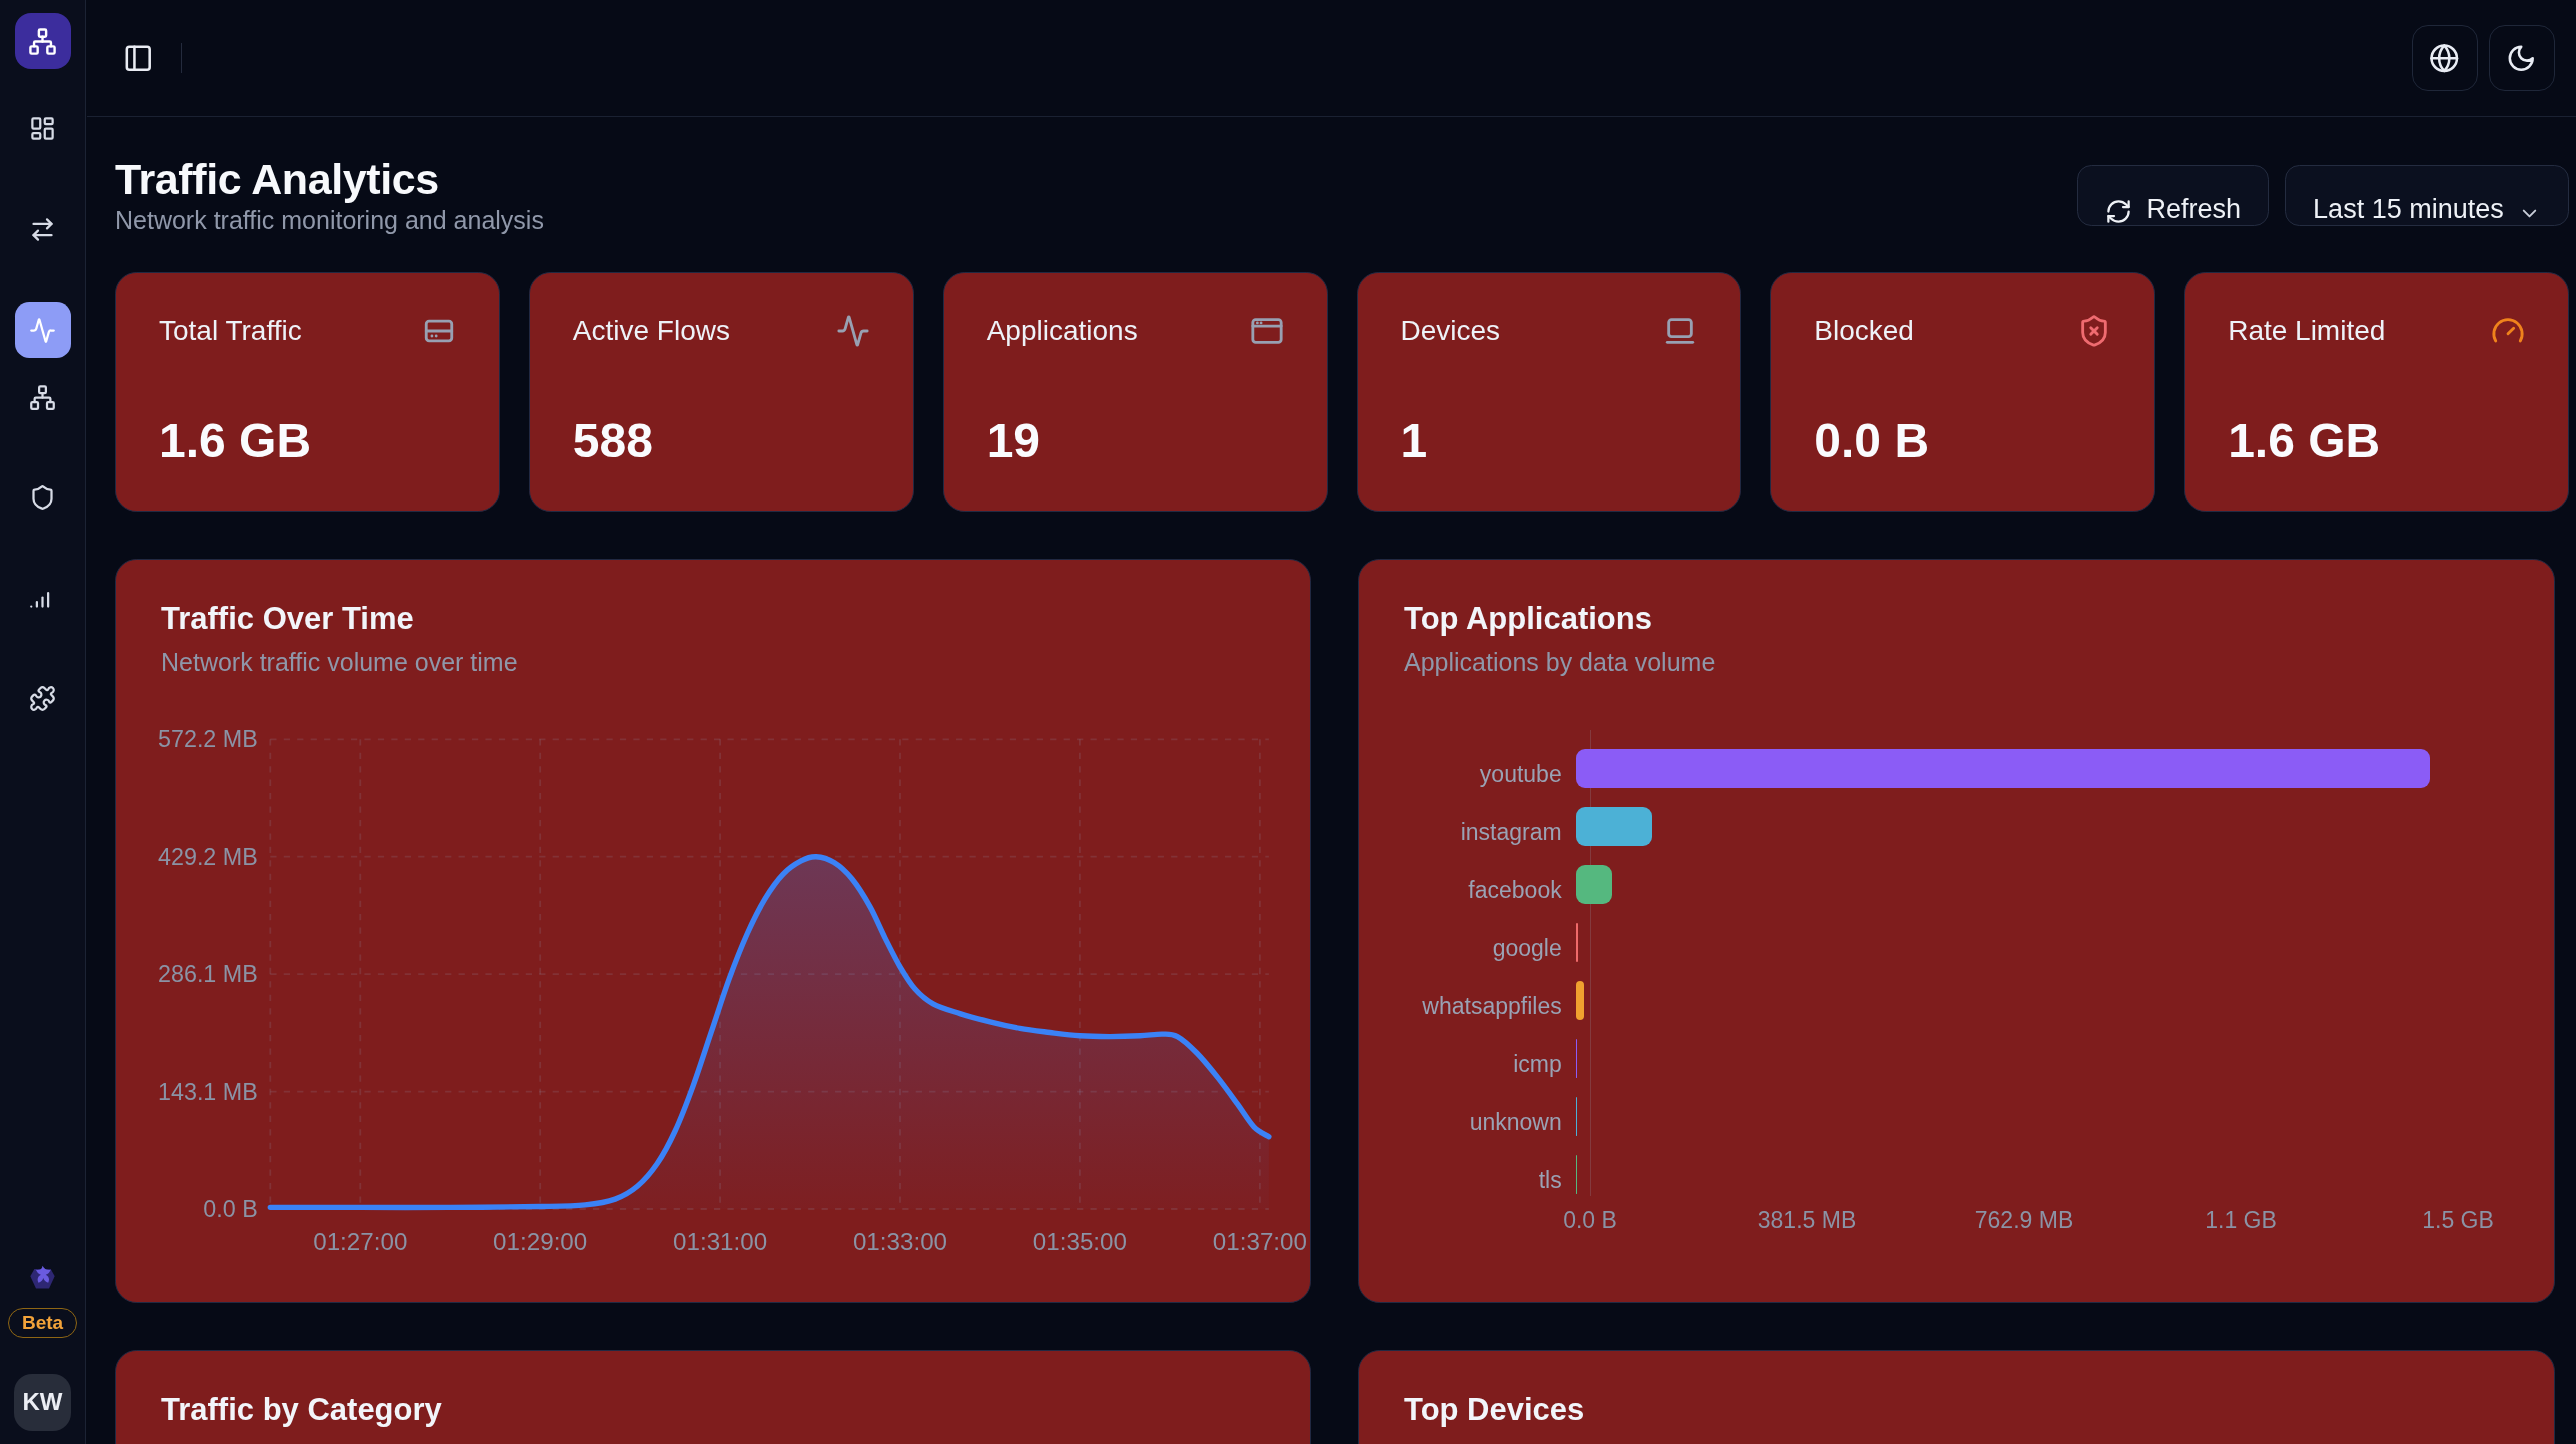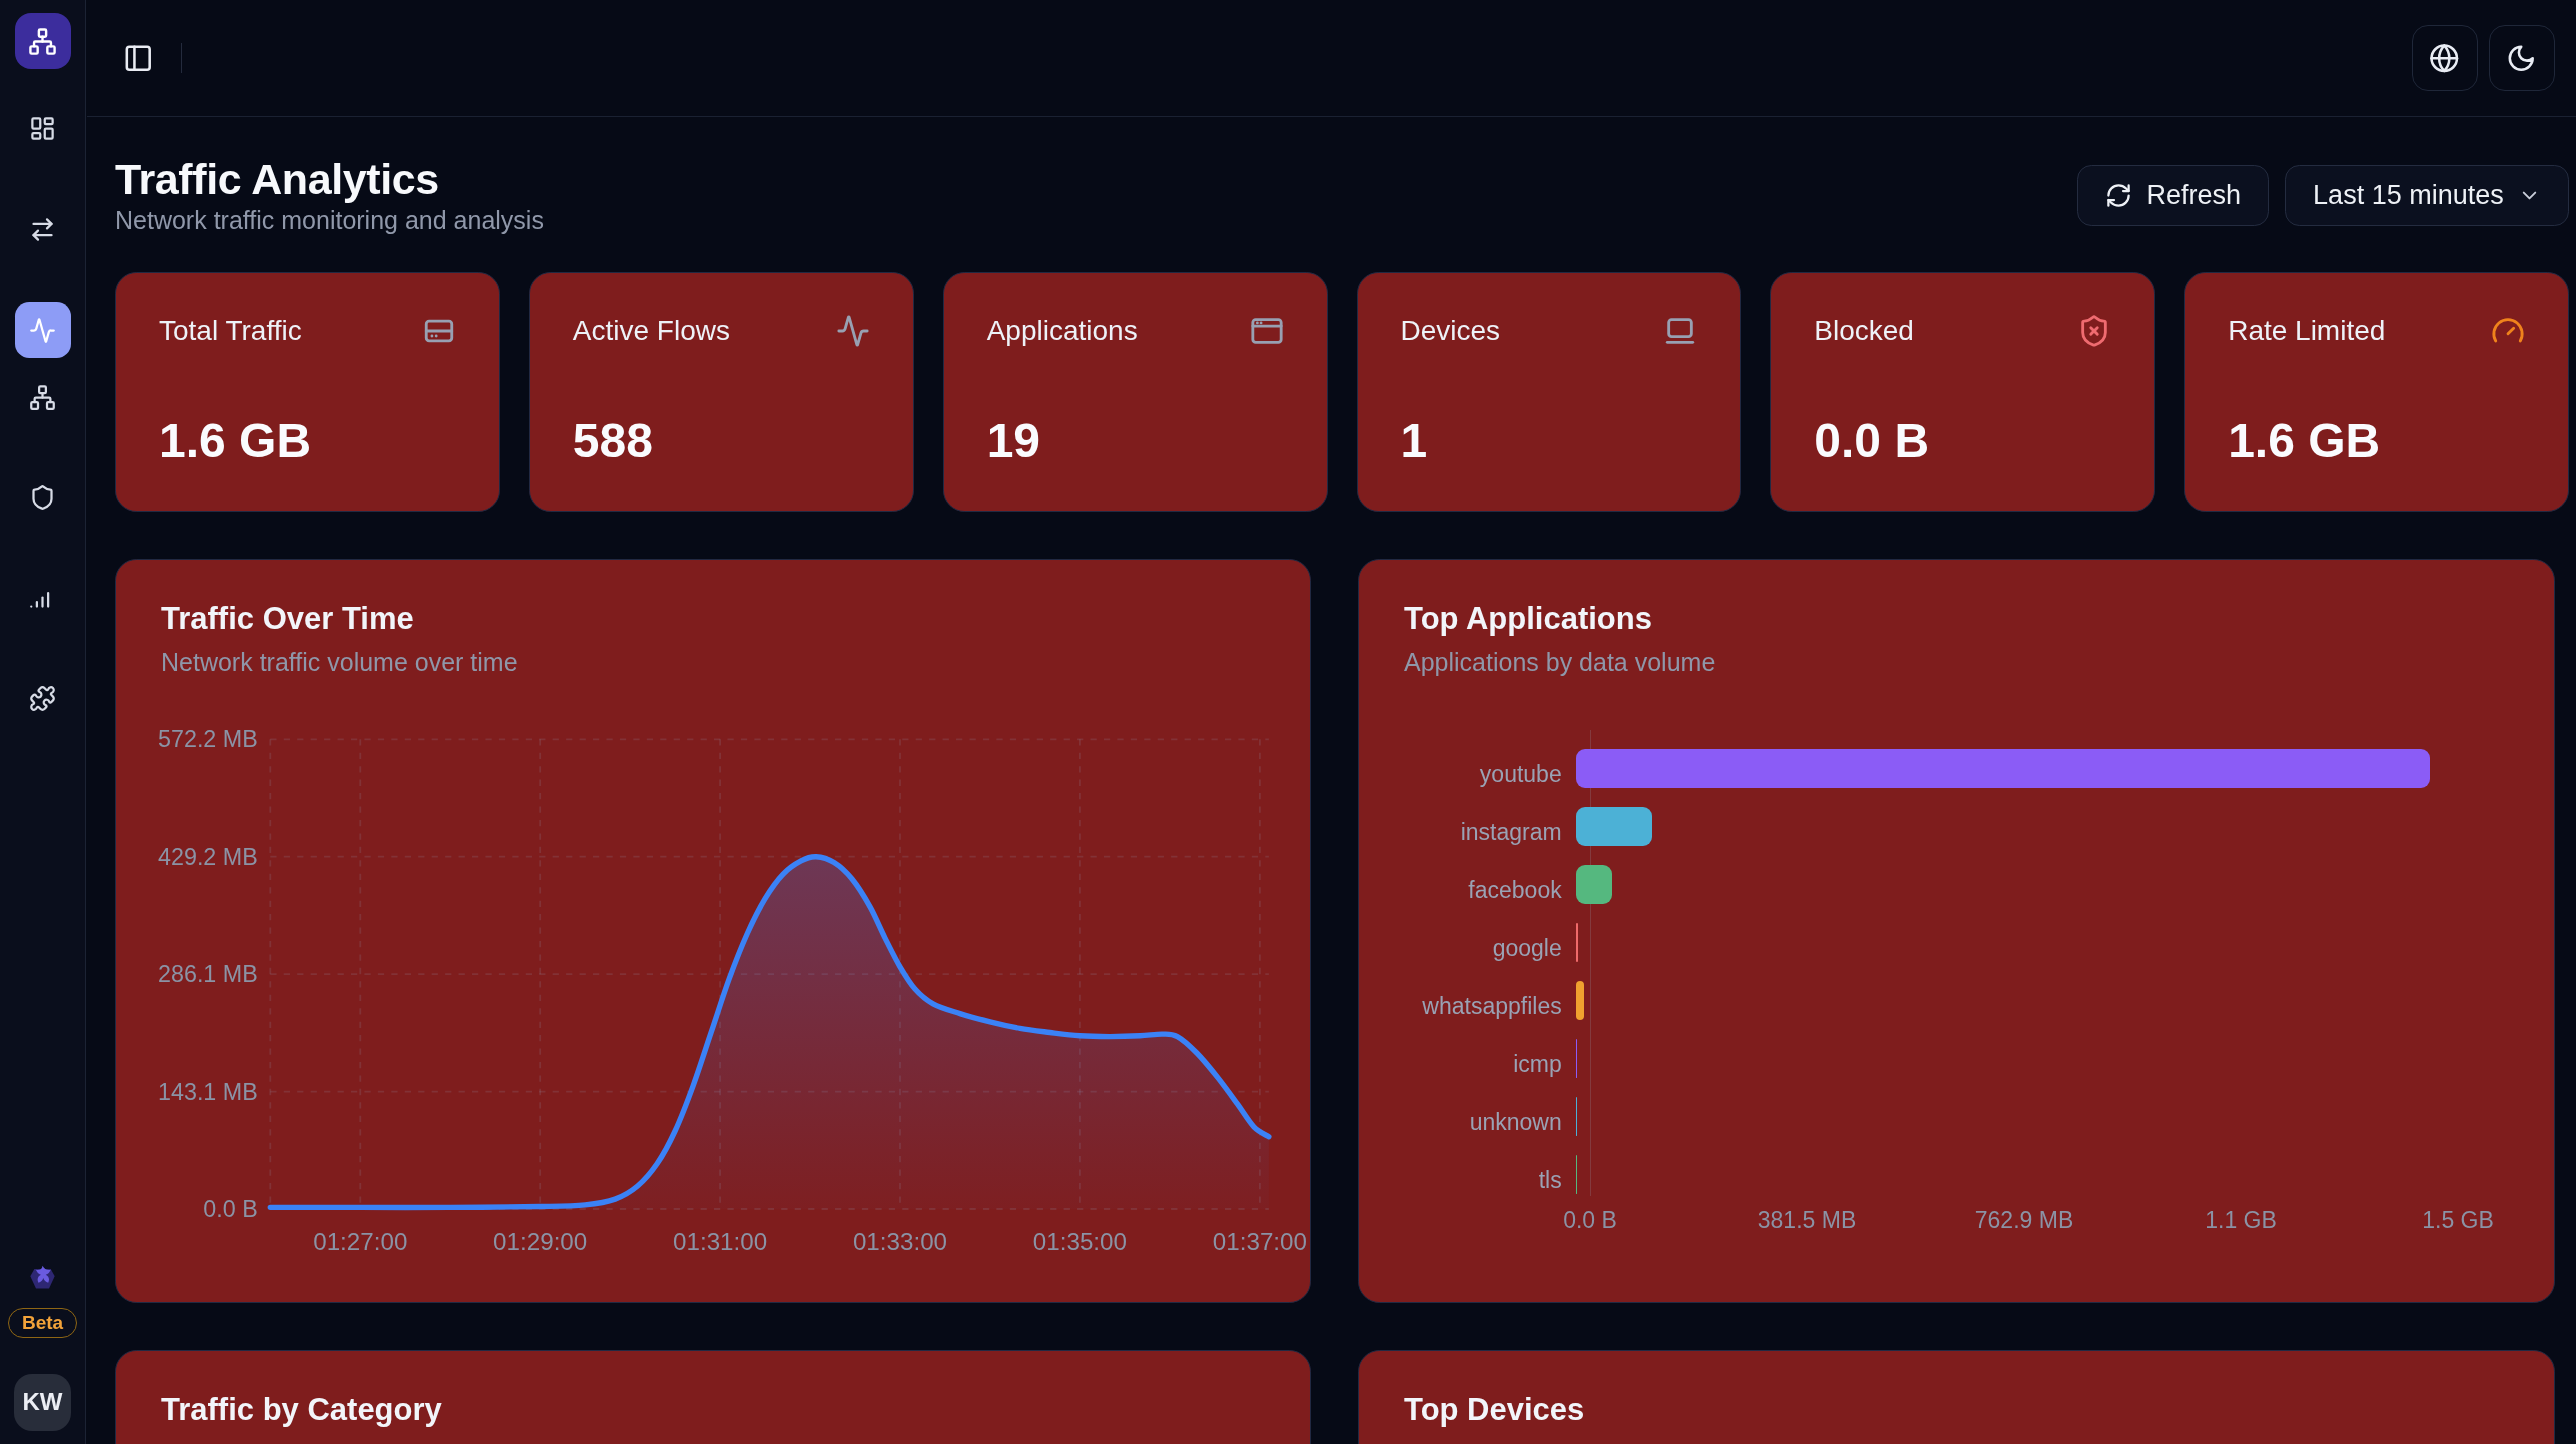--- a/index.html
+++ b/index.html
@@ -41,21 +41,21 @@
     justify-content:center; cursor:pointer; }
 
   
   .main { position:absolute; left:87px; top:117px; width:2489px; height:1328px;
     padding:0 7px 0 28px; }
   .page-head { margin-top:38px; display:flex; align-items:center; }
   .page-title { font-size:43px; font-weight:700; letter-spacing:-0.4px; color:#f7f9fc; }
   .page-sub { font-size:25px; color:#9098aa; margin-top:2px; font-weight:400; }
   .toolbar { margin-left:auto; display:flex; gap:16px; }
   .tool-btn { height:61px; border-radius:14.3px; border:0.9px solid #242c40; background:#0b101f;
-    color:#eef1f6; font-size:27px; display:flex; align-items:center; gap:14.3px;
+    color:#eef1f6; font-size:27px; display:flex; align-items:flex-end; gap:14.3px;
     padding:0 27px; cursor:pointer; font-family:inherit; }
 
   .stats { margin-top:37px; display:grid; grid-template-columns:repeat(6,1fr); gap:29px; }
   .card { background:#7f1d1d; border:0.9px solid #212942; border-radius:21.5px; }
   .stat-card { height:240px; padding:41px 43px 43px; display:flex; flex-direction:column; }
   .stat-top { display:flex; align-items:center; justify-content:space-between; }
   .stat-label { font-size:28px; font-weight:500; color:#eef2f8; }
   .stat-icon { color:#98a0b2; display:flex; }
   .stat-value { margin-top:auto; font-size:48px; font-weight:700; color:#fafbfe; }
 

